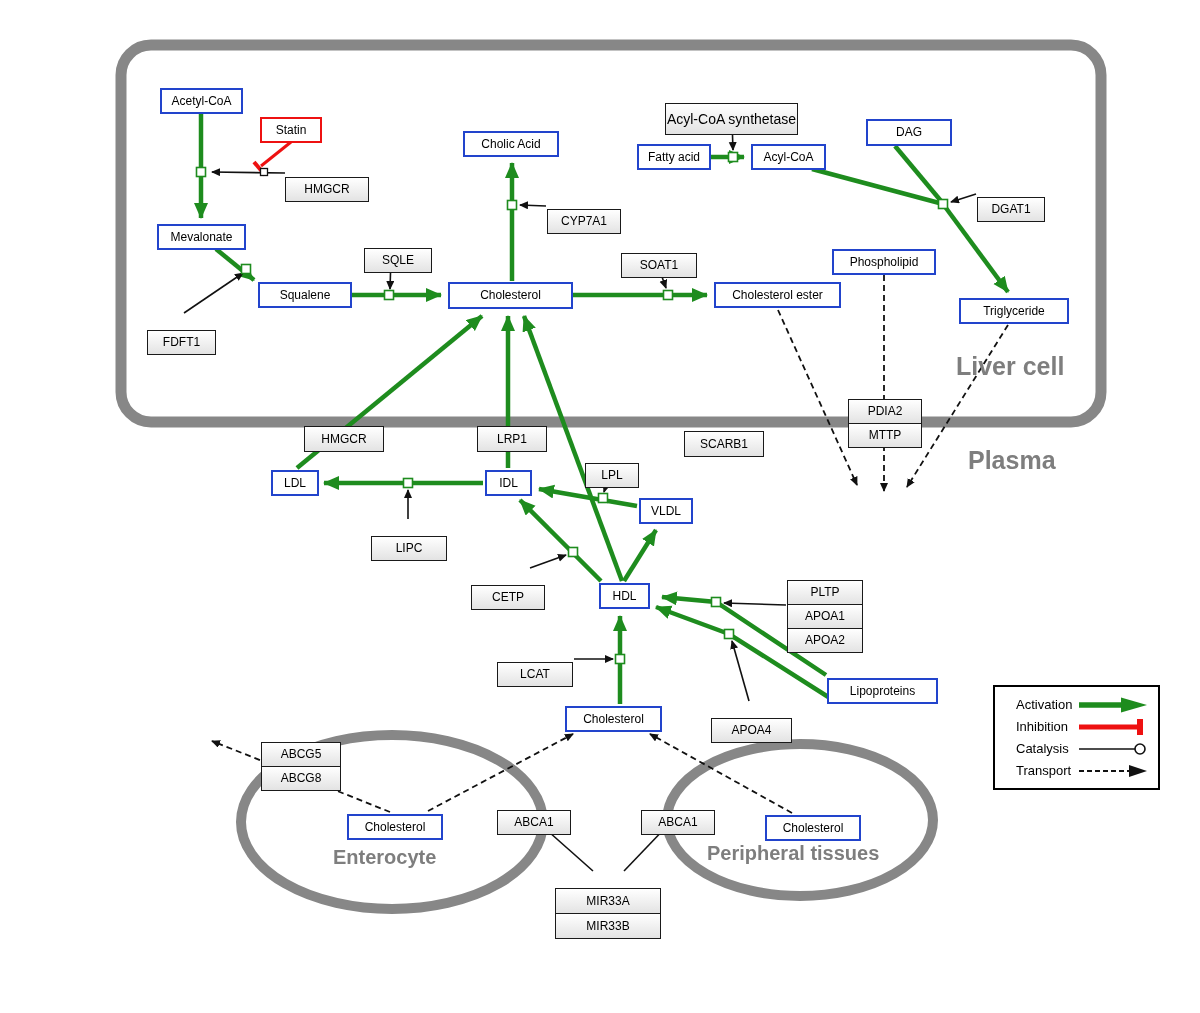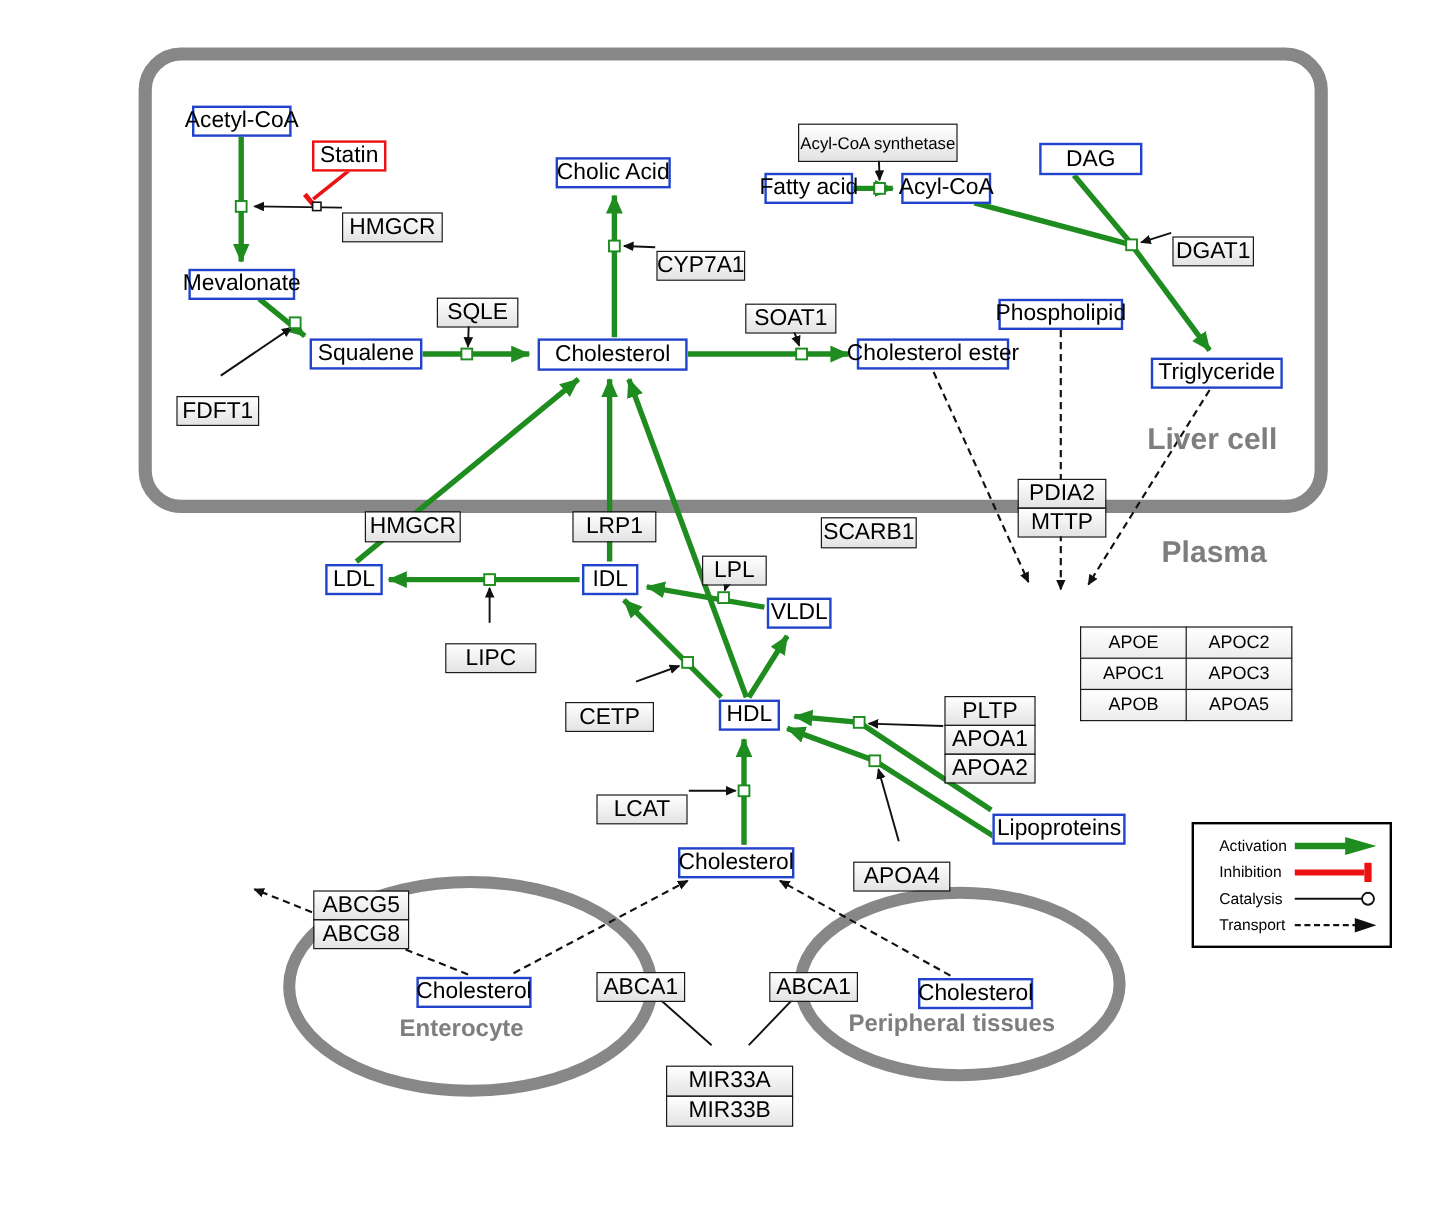--- a/index.html
+++ b/index.html
@@ -4,21 +4,21 @@
 <style>
   html,body { margin:0; padding:0; background:#ffffff; }
   .stage {
     position:relative; width:1200px; height:1013px; background:#ffffff;
     font-family:"Liberation Sans", sans-serif; overflow:hidden;
   }
   .stage > svg.edges { position:absolute; left:0; top:0; }
   .box {
     position:absolute; box-sizing:border-box;
     display:flex; align-items:center; justify-content:center;
-    text-align:center; background:#ffffff; color:#000; font-size:19px;
+    text-align:center; background:#ffffff; color:#000; font-size:12px;
     white-space:nowrap; line-height:1.05;
   }
   .met  { border:2px solid #2244cc; height:26px; }
   .drug { border:2px solid #ee1111; height:26px; }
   .enz  { border:1px solid #1a1a1a; height:25px;
           background:linear-gradient(#ffffff,#e3e3e3);margin-top:16px; }
   .enz.two-line { white-space:normal; font-size:14px; }
   .rlabel { position:absolute; font-weight:bold; color:#7e7e7e; }
   .apo-table { position:absolute; left:900px; top:522px; border-collapse:collapse; }
   .apo-table td {
@@ -169,36 +169,20 @@
 
   <div class="box enz" style="left:371px;top:520px;width:76px">LIPC</div>
   <div class="box enz" style="left:585px;top:447px;width:54px">LPL</div>
   <div class="box enz" style="left:471px;top:569px;width:74px">CETP</div>
   <div class="box enz" style="left:497px;top:646px;width:76px">LCAT</div>
   <div class="box enz" style="left:787px;top:564px;width:76px">PLTP</div>
   <div class="box enz" style="left:787px;top:588px;width:76px">APOA1</div>
   <div class="box enz" style="left:787px;top:612px;width:76px">APOA2</div>
   <div class="box enz" style="left:711px;top:702px;width:81px">APOA4</div>
 
-  <table class="apo-table">
-    <tbody>
-      <tr>
-        <td>APOE</td>
-        <td>APOC2</td>
-      </tr>
-      <tr>
-        <td>APOC1</td>
-        <td>APOC3</td>
-      </tr>
-      <tr>
-        <td>APOB</td>
-        <td>APOA5</td>
-      </tr>
-    </tbody>
-  </table>
 
   <div class="box enz" style="left:261px;top:726px;width:80px">ABCG5</div>
   <div class="box enz" style="left:261px;top:750px;width:80px">ABCG8</div>
   <div class="box met" style="left:347px;top:814px;width:96px">Cholesterol</div>
   <div class="box enz" style="left:497px;top:794px;width:74px">ABCA1</div>
   <div class="box enz" style="left:641px;top:794px;width:74px">ABCA1</div>
   <div class="box met" style="left:765px;top:815px;width:96px">Cholesterol</div>
   <div class="box enz" style="left:555px;top:872px;width:106px;height:26px">MIR33A</div>
   <div class="box enz" style="left:555px;top:897px;width:106px;height:26px">MIR33B</div>
 

